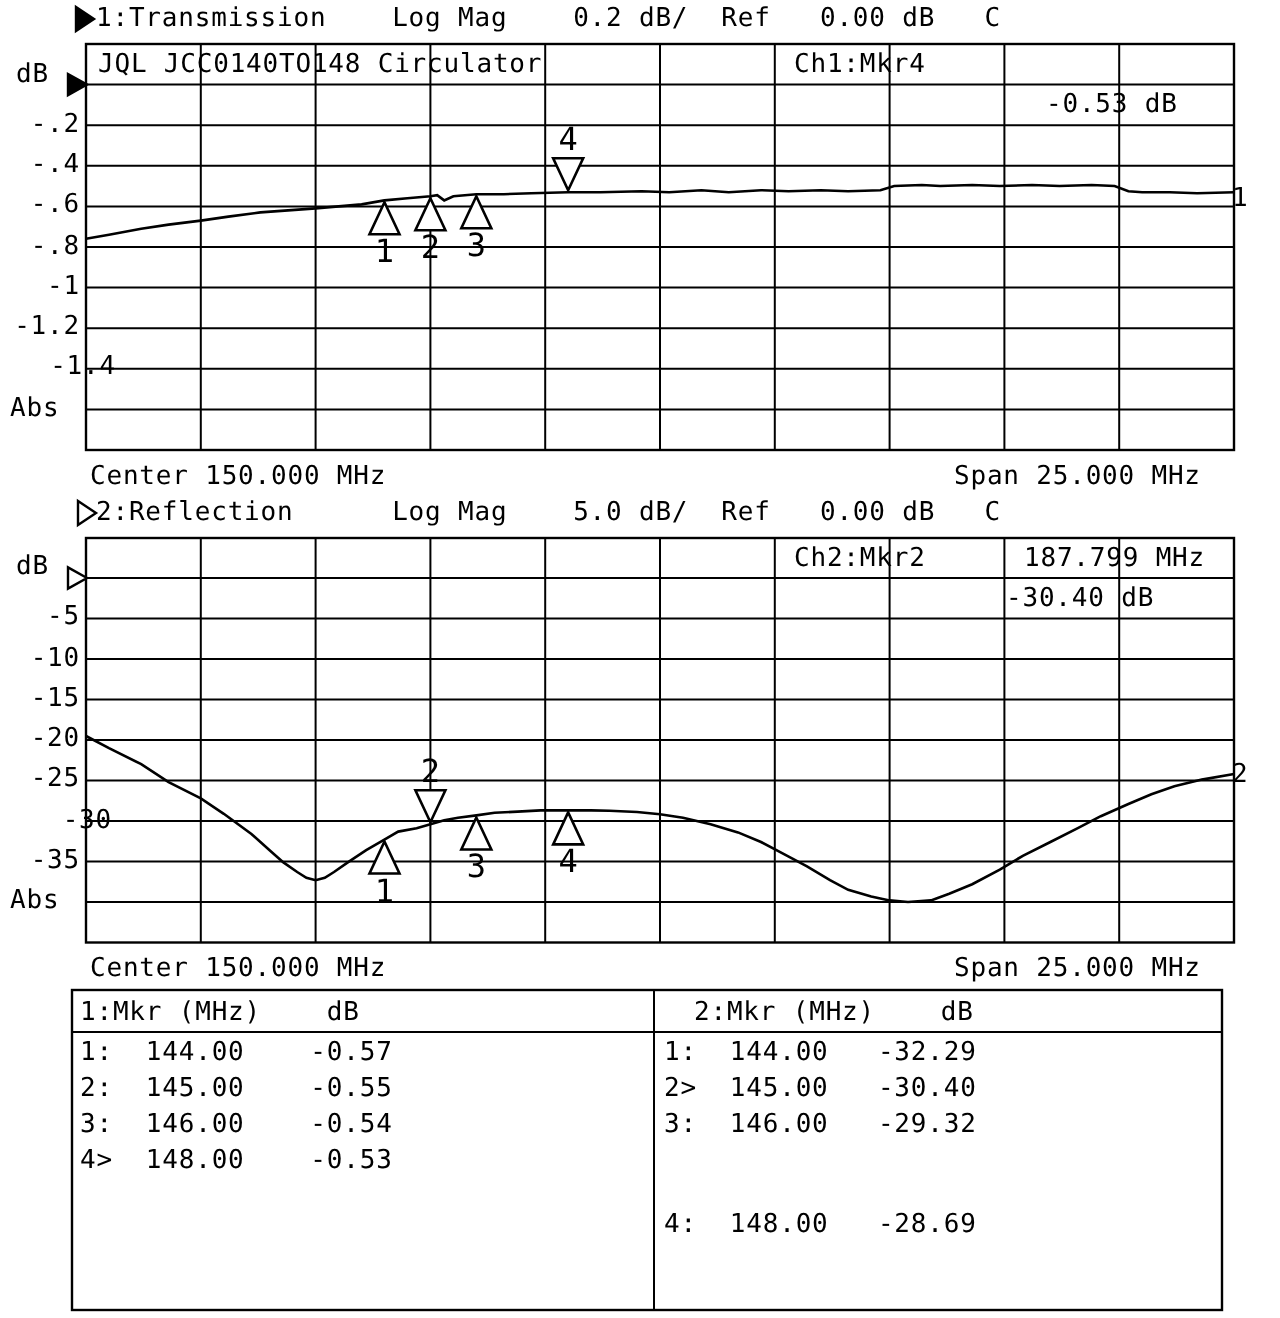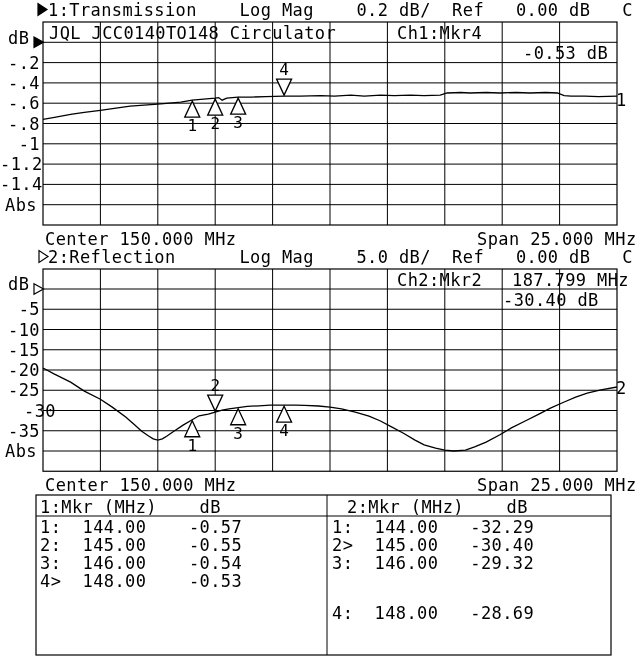--- a/index.html
+++ b/index.html
@@ -2,21 +2,21 @@
 <html><head>
 <meta charset="utf-8">
 <style>
   html,body{margin:0;padding:0;background:#fff;}
   #screen{
     position:relative;width:640px;height:659px;background:#ffffff;overflow:hidden;
     font-family:"DejaVu Sans Mono","Liberation Mono",monospace;
     color:#000;
   }
   .t{
-    position:absolute;white-space:pre;font-size:17px;line-height:18px;
+    position:absolute;white-space:pre;font-size:13px;line-height:18px;
     letter-spacing:0.4px;color:#000;
   }
   .tick{width:40px;text-align:right;}
   #overlay{position:absolute;left:0;top:0;z-index:1;}
   .txt{z-index:2;}
 </style>
 </head>
 <body>
 
 <div id="screen">
@@ -95,21 +95,21 @@
   <div class="t txt" style="left:616px;top:91px;">1</div>
   <div class="t txt" style="left:45px;top:230px;">Center 150.000 MHz</div>
   <div class="t txt" style="left:477px;top:230px;">Span 25.000 MHz</div>
   <div id="ticks1">
       <div class="t txt tick" style="left: 0px; top: 53.6px;">-.2</div>
       <div class="t txt tick" style="left: 0px; top: 73.9px;">-.4</div>
       <div class="t txt tick" style="left: 0px; top: 94.2px;">-.6</div>
       <div class="t txt tick" style="left: 0px; top: 114.5px;">-.8</div>
       <div class="t txt tick" style="left: 0px; top: 134.8px;">-1</div>
       <div class="t txt tick" style="left: 0px; top: 155.1px;">-1.2</div>
-      <div class="t txt tick" style="left: 0px; top: 175.4px;">-1.4</div>
+      <div class="t txt tick" style="left: 18px; top: 175.4px;">-1.4</div>
     </div>
 
   <div class="t txt" style="left:48px;top:248px;">2:Reflection      Log Mag    5.0 dB/  Ref   0.00 dB   C</div>
   <div class="t txt" style="left:397px;top:271px;">Ch2:Mkr2</div>
   <div class="t txt" style="left:512px;top:271px;">187.799 MHz</div>
   <div class="t txt" style="left:503px;top:291px;">-30.40 dB</div>
   <div class="t txt" style="left:8px;top:275px;">dB</div>
   <div class="t txt" style="left:5px;top:442px;">Abs</div>
   <div class="t txt" style="left:616px;top:379px;">2</div>
   <div class="t txt" style="left:45px;top:476px;">Center 150.000 MHz</div>

